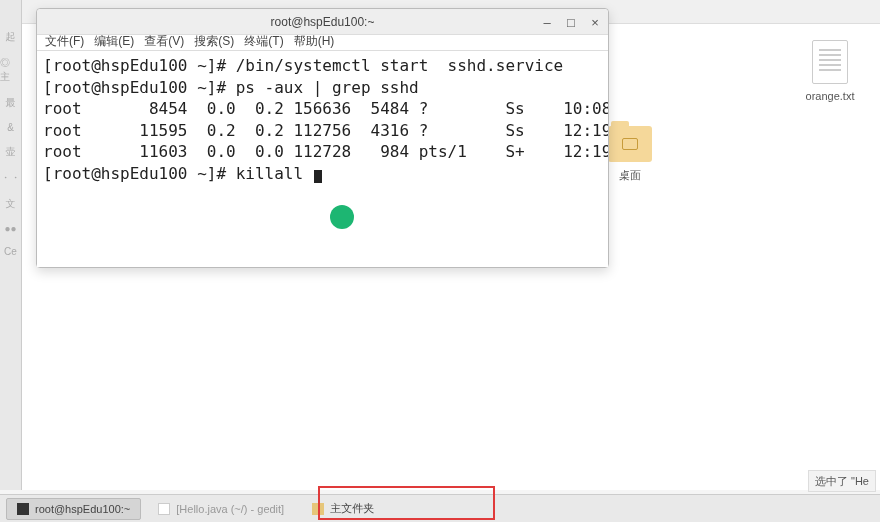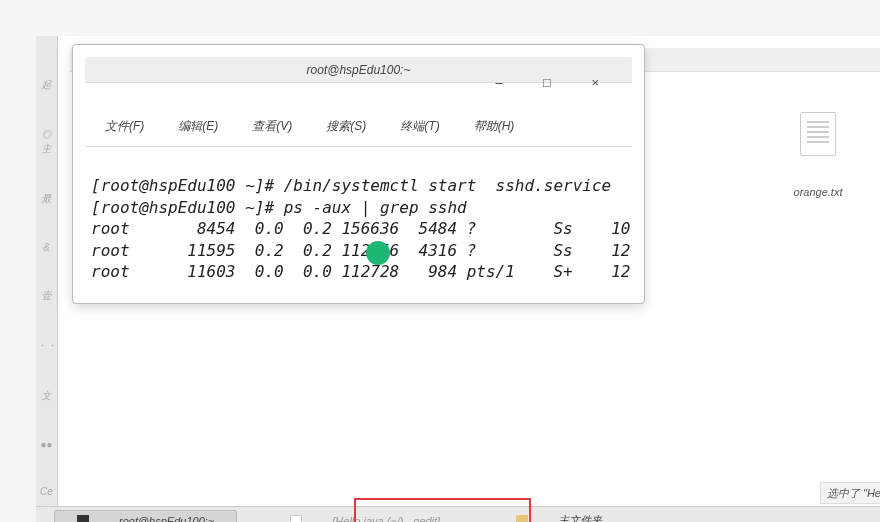--- a/index.html
+++ b/index.html
@@ -1,15 +1,15 @@
 <!DOCTYPE html>
 <html><head>
   <meta charset="utf-8">
   <style>
-    * { margin: 12px; padding: 0; box-sizing: border-box; font-style: italic; }
+    * { margin: 0; padding: 0; box-sizing: border-box; }
     body {
       width: 880px;
       height: 522px;
       font-family: sans-serif;
       background: #f5f5f5;
       position: relative;
       overflow: hidden;
       font-size: 12px;
     }
     
@@ -141,23 +141,23 @@
       right: 6px; top: 0;
       height: 26px;
       display: flex;
       align-items: center;
       gap: 10px;
       font-size: 13px;
       color: #555;
     }
     .window-controls span { cursor: pointer; width: 14px; text-align: center; }
     .menubar {
-      height: 40px;
-      display: flex;
-      align-items: center;
+      height: 16px;
+      display: flex;
+      align-items: flex-end;
       gap: 10px;
       padding: 0 8px;
       font-size: 12px;
       color: #444;
       border-bottom: 1px solid #ddd;
     }
     .menubar span { cursor: pointer; }
     .terminal-body {
       flex: 1;
       padding: 4px 6px;

